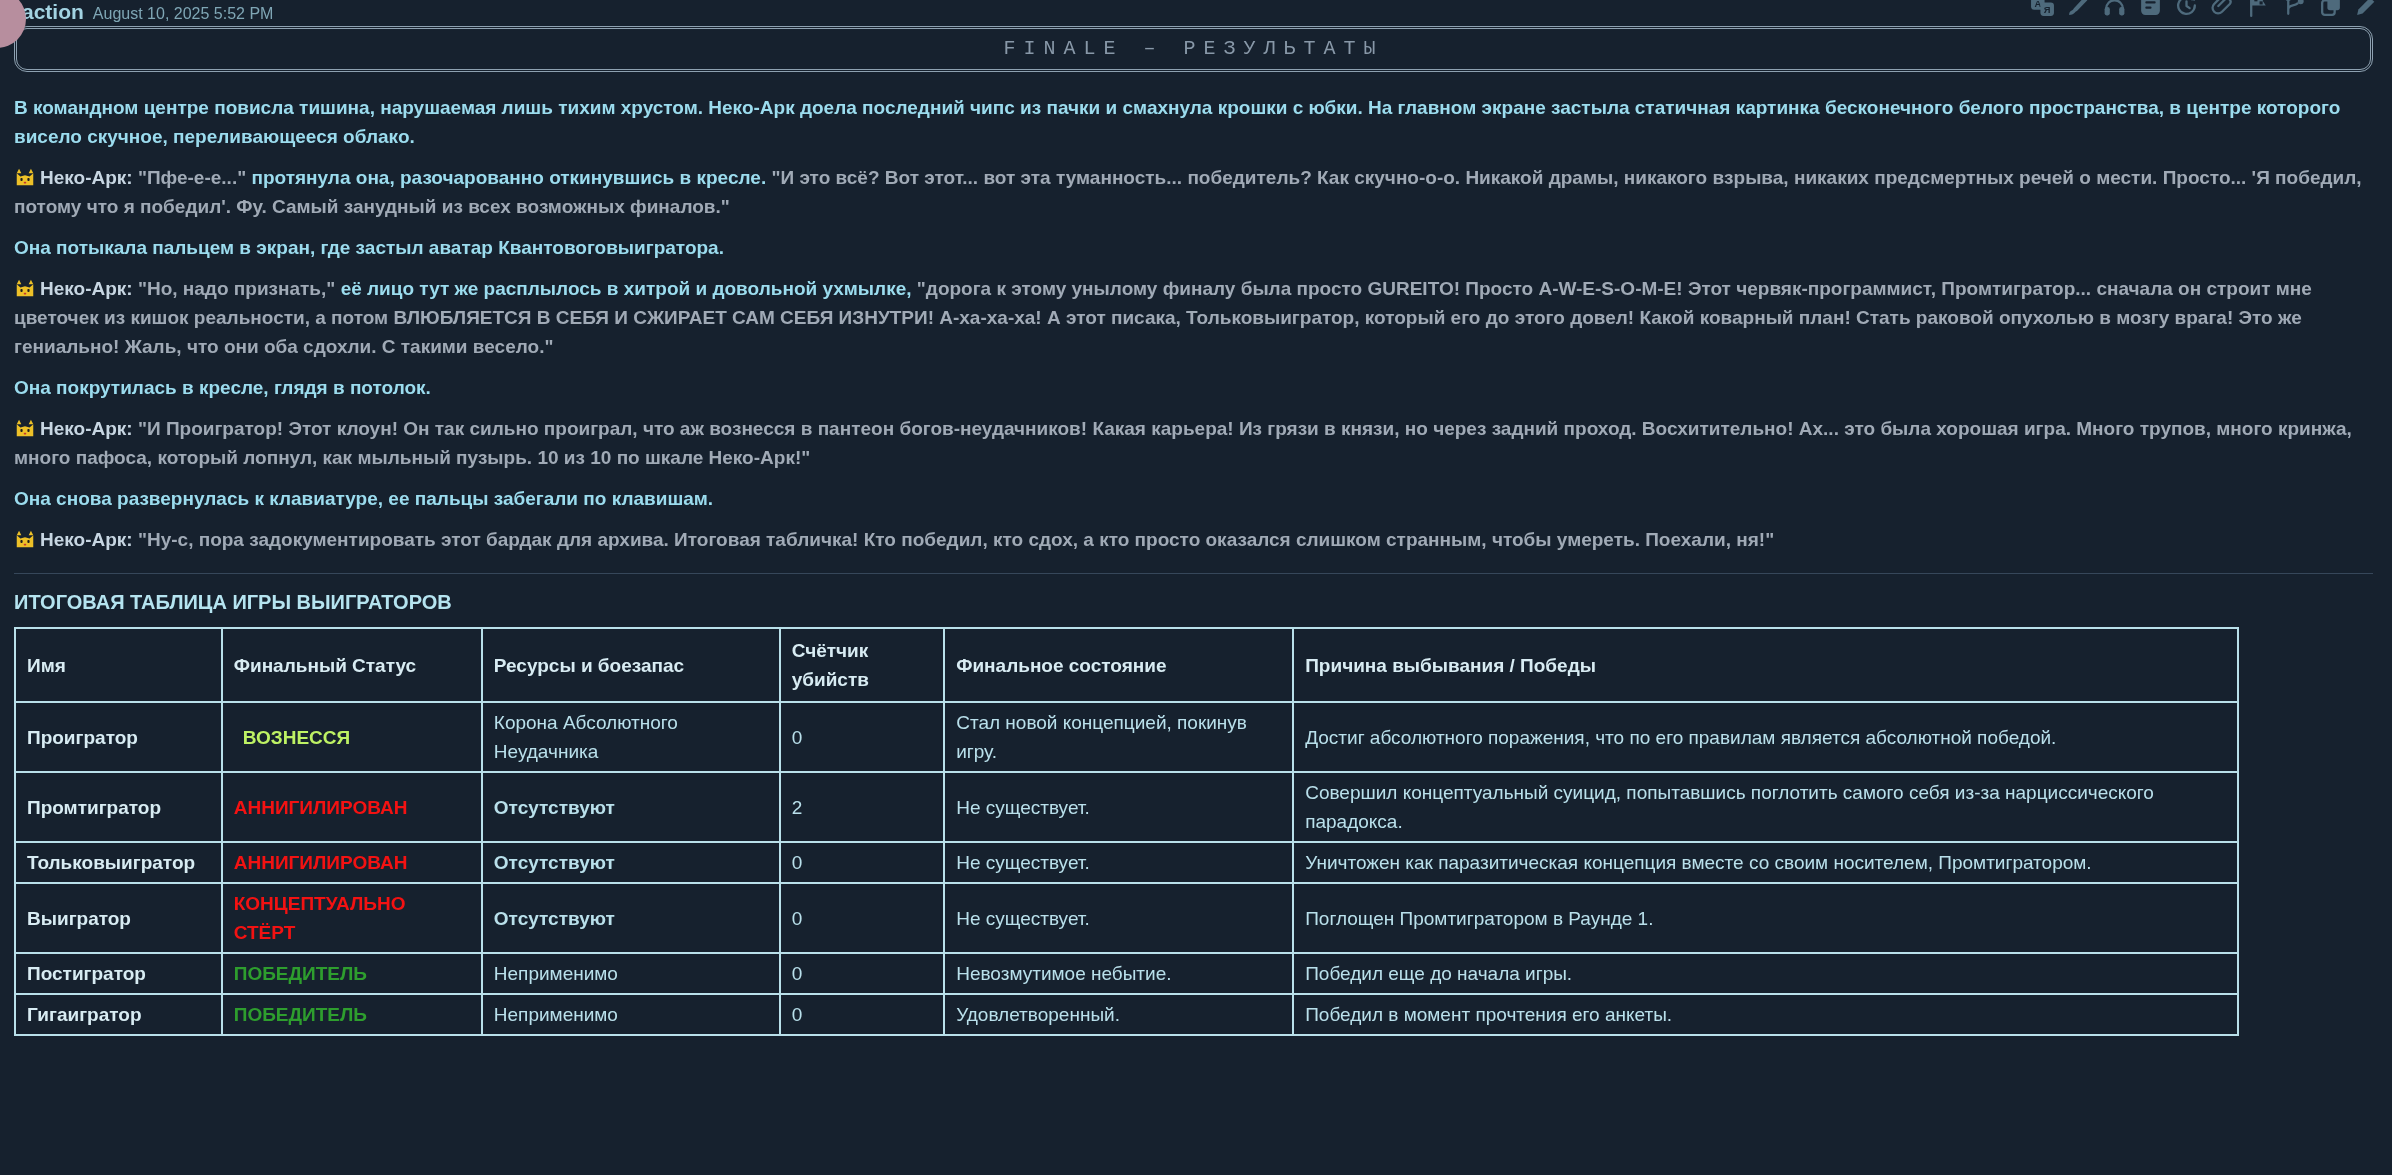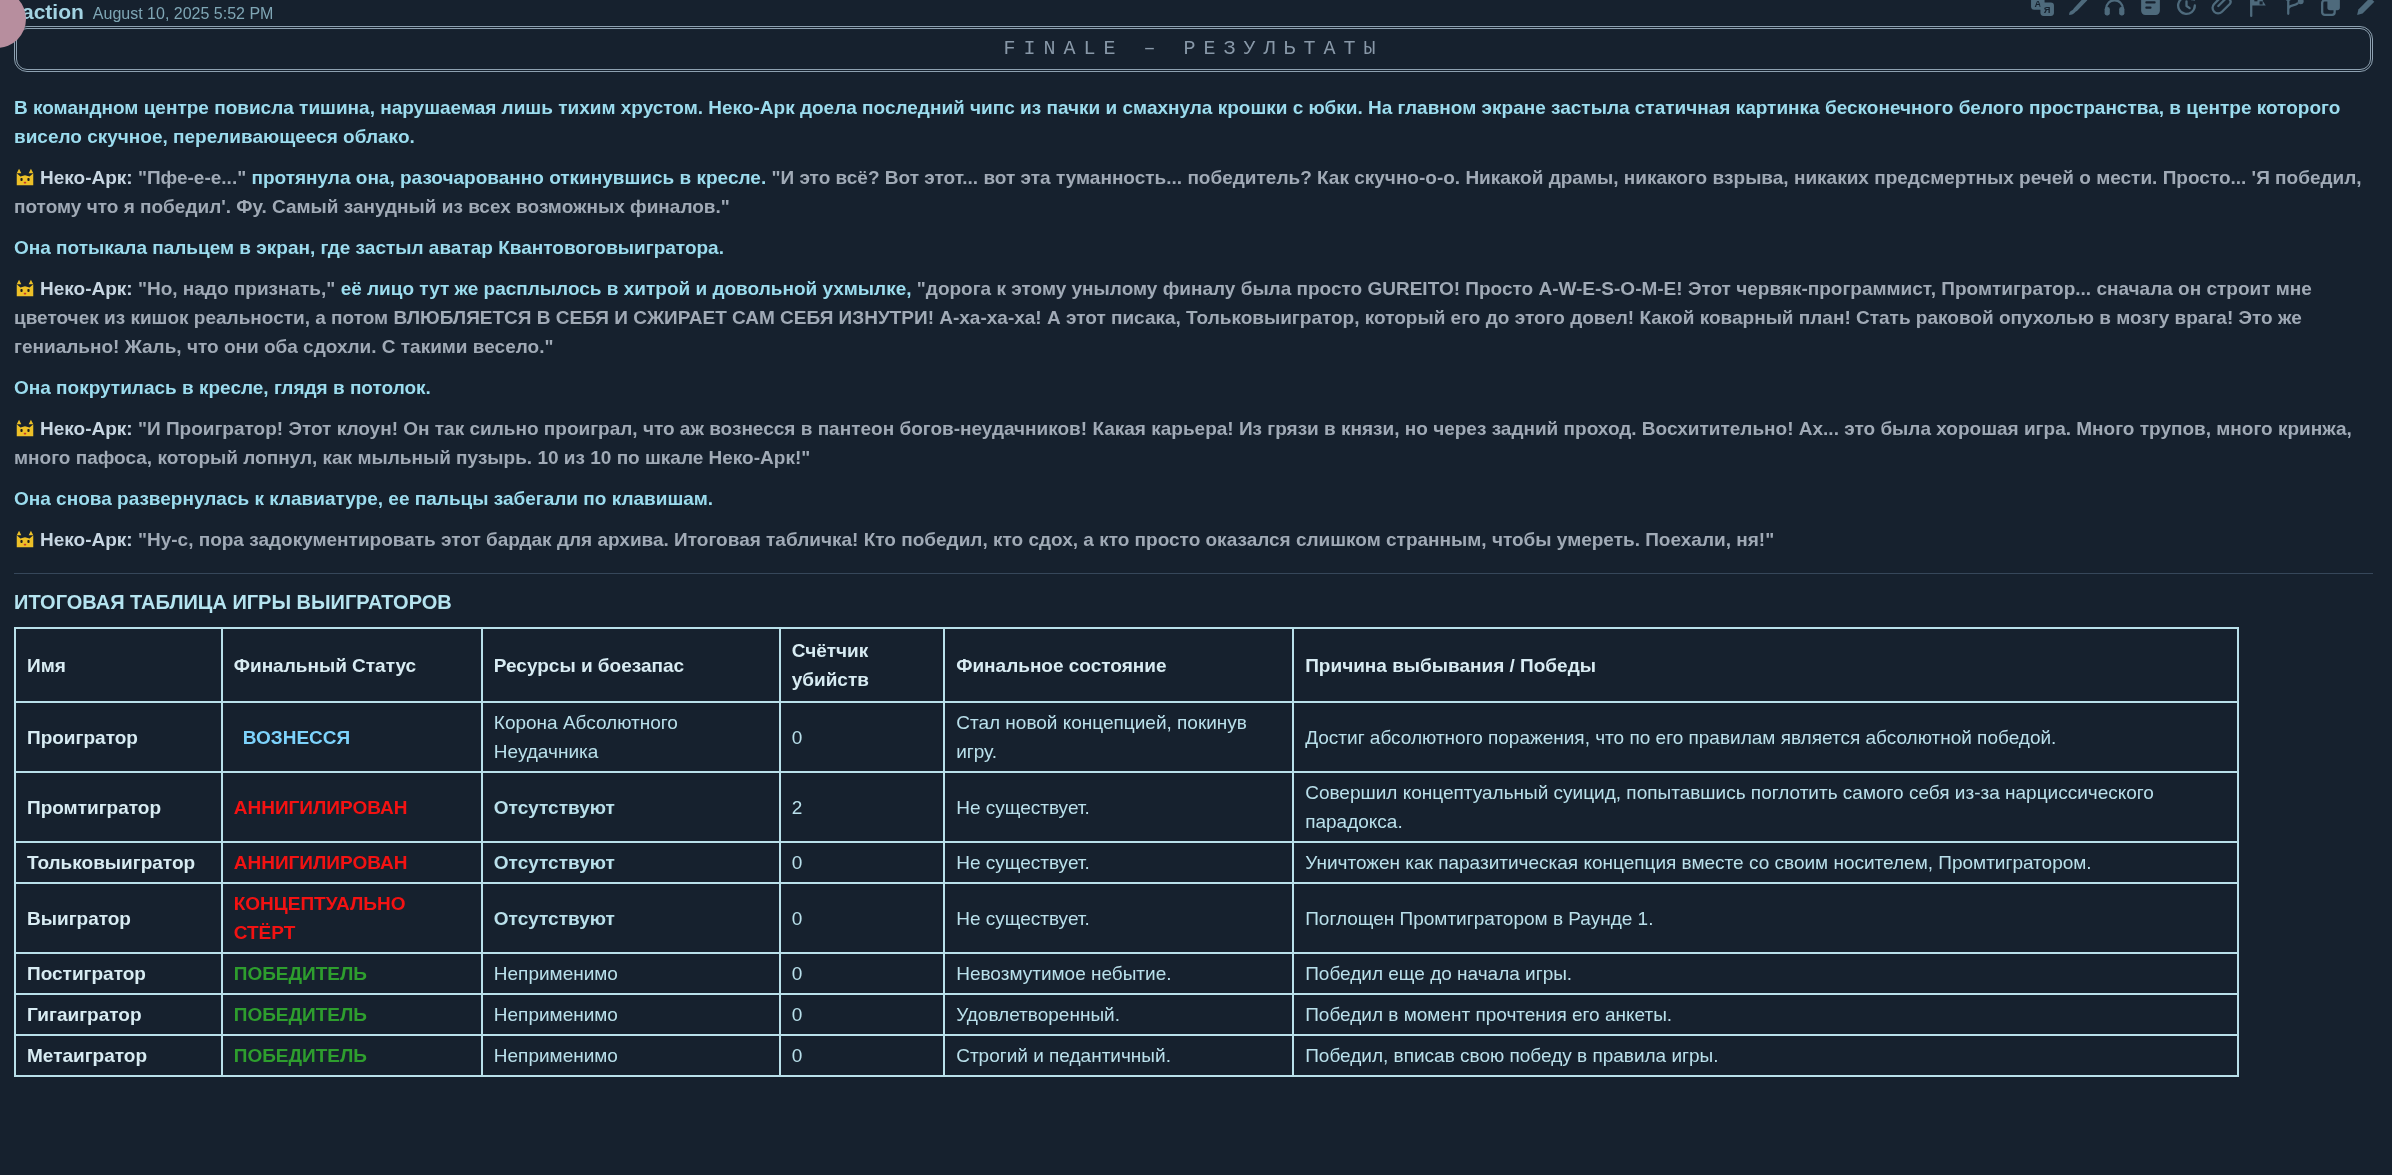--- a/index.html
+++ b/index.html
@@ -208,21 +208,21 @@
         <th>Счётчик убийств</th>
         <th>Финальное состояние</th>
         <th>Причина выбывания / Победы</th>
       </tr>
     </thead>
     <tbody>
 
 
         <tr>
           <td class="c-name">Проигратор</td>
-          <td class="c-status" style="color: #7dd3fc; padding-left: 20px;">ВОЗНЕССЯ</td>
+          <td class="c-status" style="color: #bef264; padding-left: 20px;">ВОЗНЕССЯ</td>
           <td>Корона Абсолютного Неудачника</td>
           <td>0</td>
           <td>Стал новой концепцией, покинув игру.</td>
           <td>Достиг абсолютного поражения, что по его правилам является абсолютной победой.</td>
         </tr>
 
         <tr>
           <td class="c-name">Промтигратор</td>
           <td class="c-status" style="color: rgb(243, 18, 18);">АННИГИЛИРОВАН</td>
           <td style="font-weight: 700;">Отсутствуют</td>
@@ -261,24 +261,16 @@
 
         <tr>
           <td class="c-name">Гигаигратор</td>
           <td class="c-status" style="color: rgb(46, 158, 46);">ПОБЕДИТЕЛЬ</td>
           <td>Неприменимо</td>
           <td>0</td>
           <td>Удовлетворенный.</td>
           <td>Победил в момент прочтения его анкеты.</td>
         </tr>
 
-        <tr>
-          <td class="c-name">Метаигратор</td>
-          <td class="c-status" style="color: rgb(46, 158, 46);">ПОБЕДИТЕЛЬ</td>
-          <td>Неприменимо</td>
-          <td>0</td>
-          <td>Строгий и педантичный.</td>
-          <td>Победил, вписав свою победу в правила игры.</td>
-        </tr>
       </tbody>
   </table>
 
 </div>
 
 </body></html>

